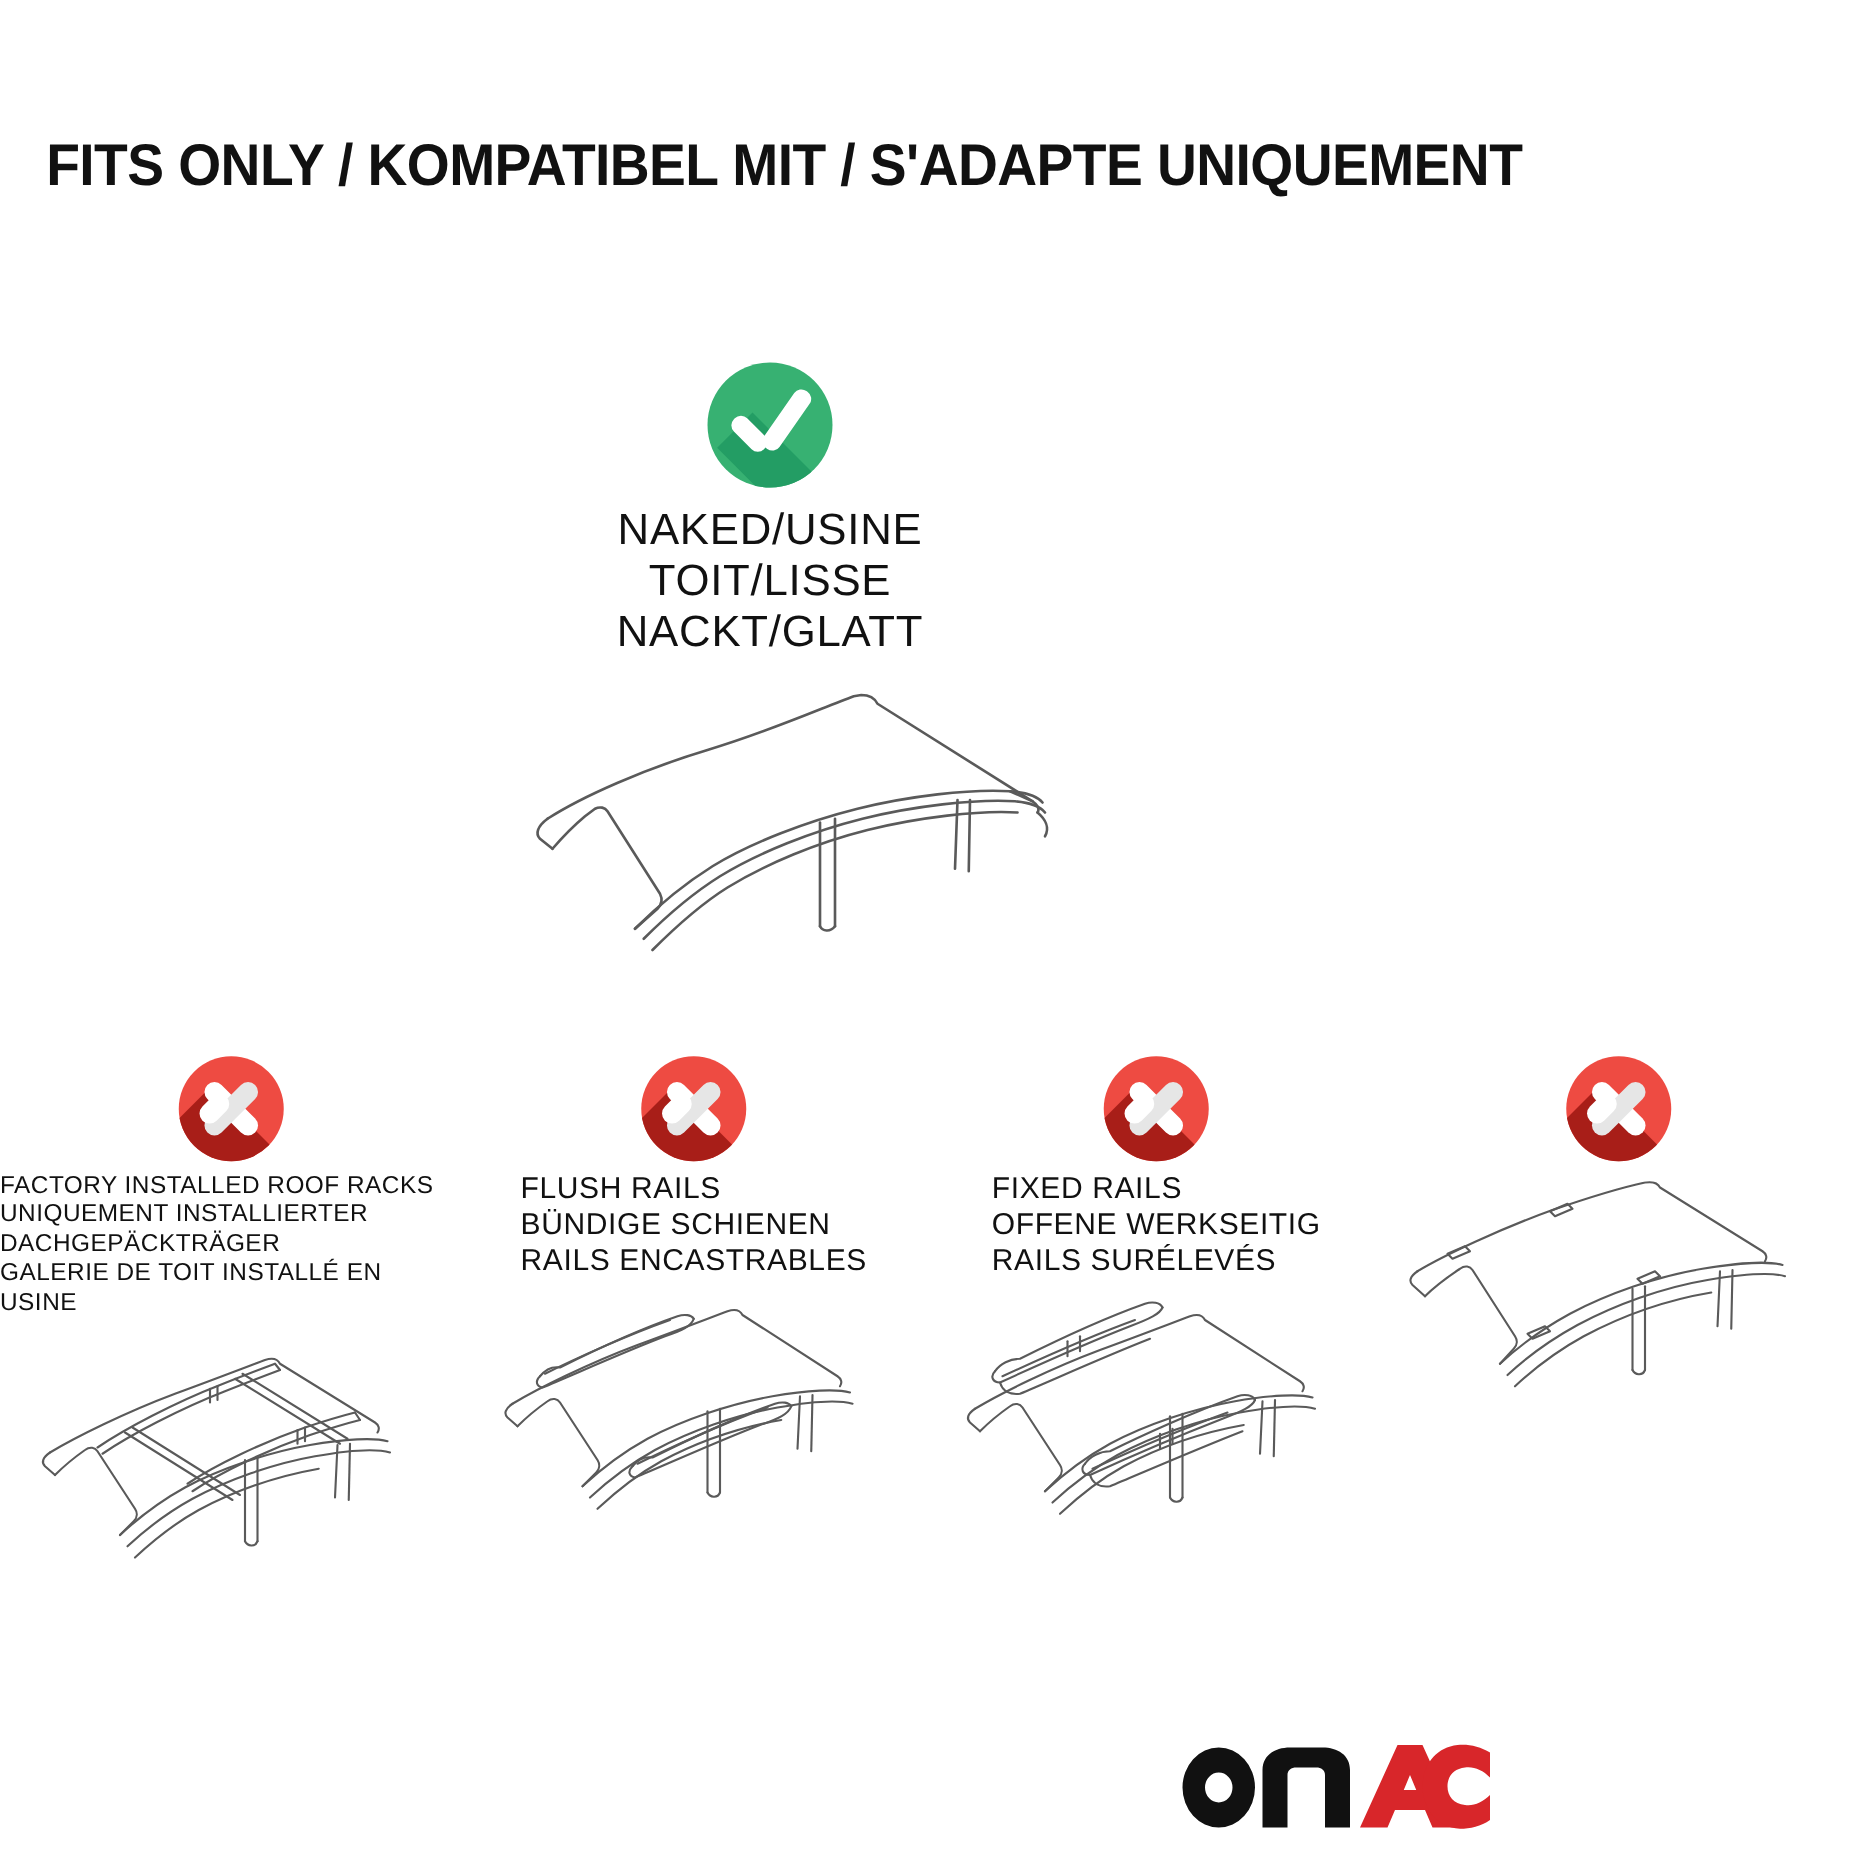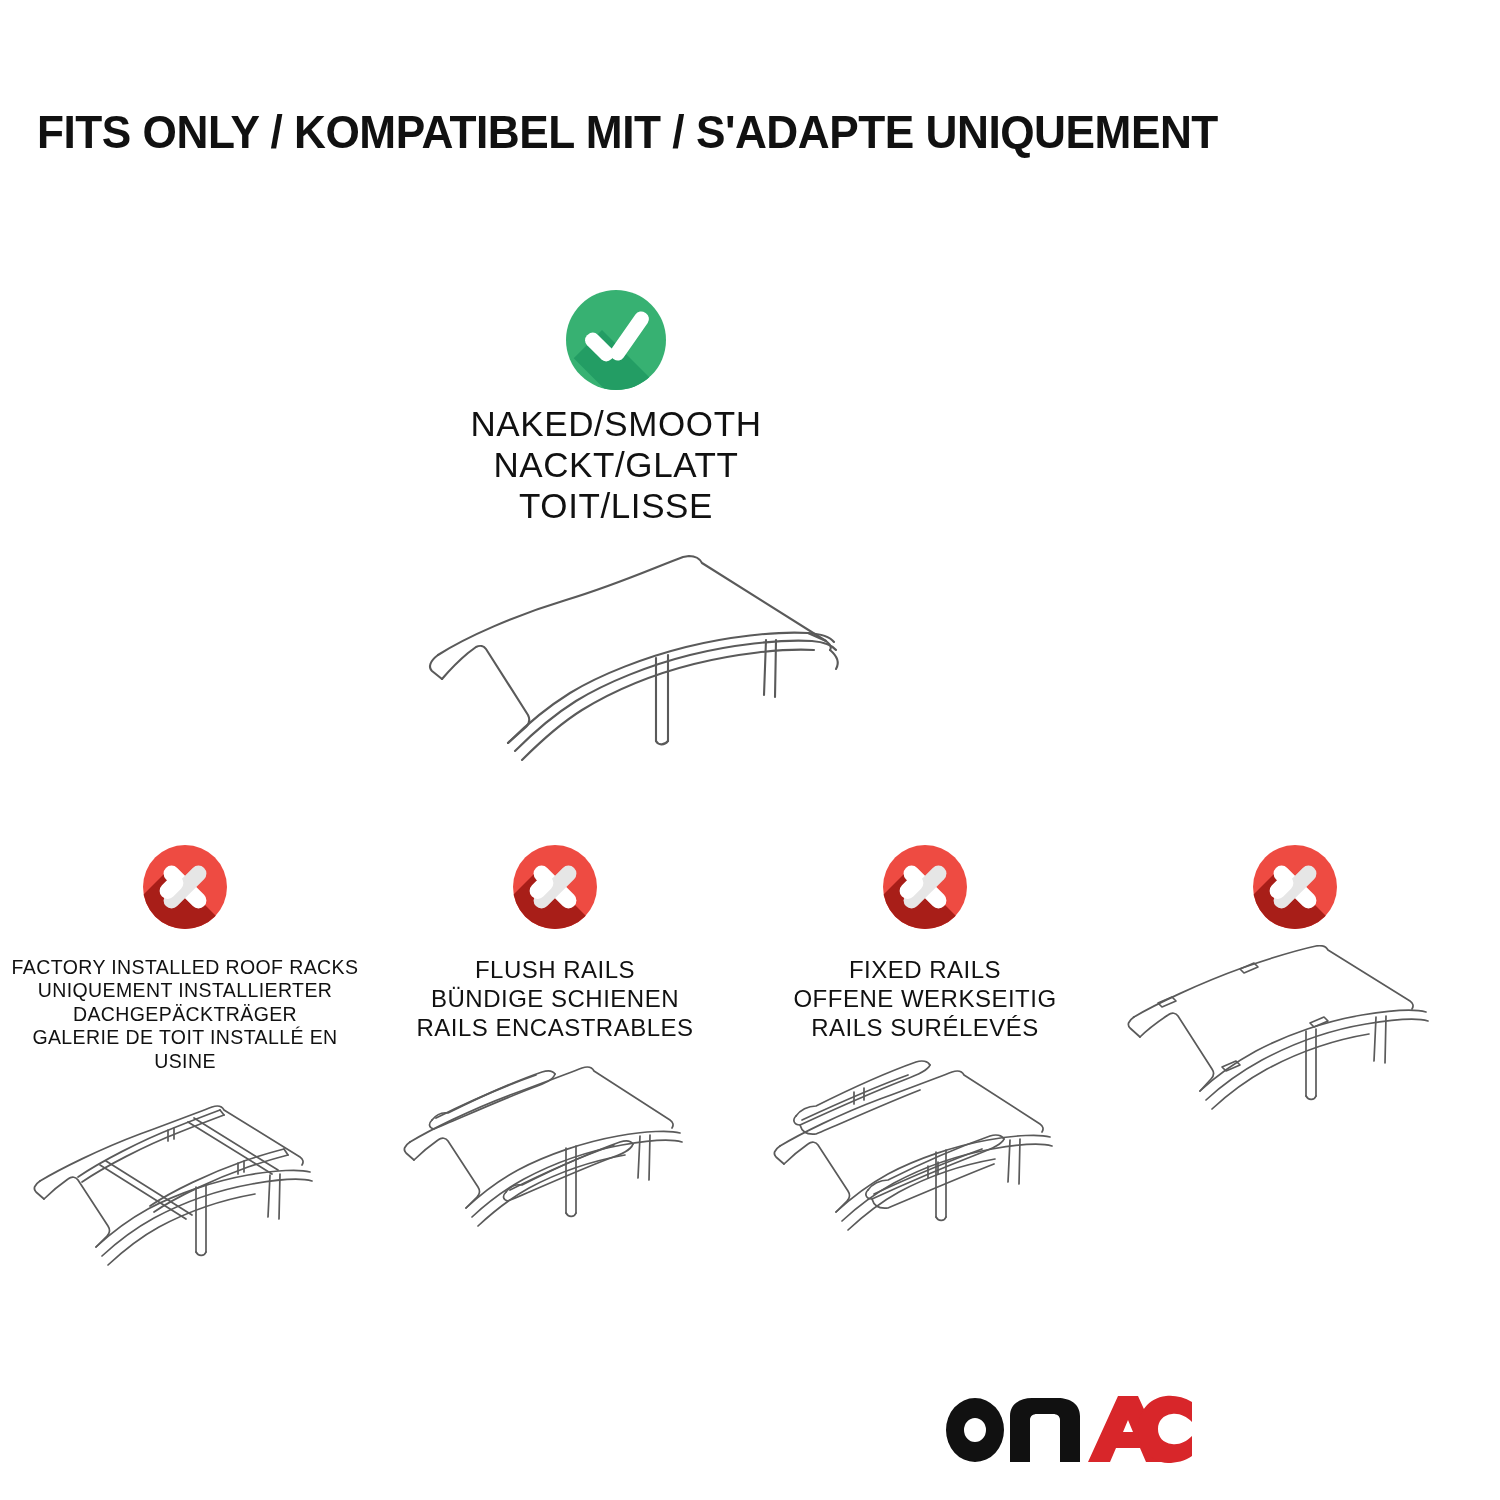--- a/index.html
+++ b/index.html
@@ -126,22 +126,21 @@
     margin-left:-27px;margin-top:-8px;
     border-radius:8px;
     background:#ffffff;
     display:block;
   }
   .badge.no .xmark i.r1{transform:rotate(45deg);}
   .badge.no .xmark i.r2{transform:rotate(-45deg);background:#e6e6e6;}
   .badge.no .xmark i.r3{transform:rotate(-45deg);width:27px;margin-left:-27px;background:#ffffff;}
 
   .col-label{
-    margin-top:27px;
-    text-align:center;
+    margin-top:8px;
     font-weight:300;
     color:#111;
     line-height:1.2;
     letter-spacing:0.5px;
   }
   .col-label.small{font-size:19.5px;letter-spacing:0.4px;}
   .col-label.reg{font-size:24px;}
 
   .col-art{margin-top:16px;}
 
@@ -166,23 +165,23 @@
 
     <div class="badge ok">
       <span class="shadow"></span>
       <span class="check">
         <i class="a"></i>
           <i class="b"></i>
       </span>
     </div>
 
     <div class="hero-label">
-      <div>NAKED/SMOOTH</div>
+      <div>NAKED/USINE</div>
+      <div>TOIT/LISSE</div>
       <div>NACKT/GLATT</div>
-      <div>TOIT/LISSE</div>
     </div>
 
     <div class="hero-art">
       <svg width="520" height="280" viewBox="0 0 520 280" fill="none" stroke="#5a5a5a" stroke-width="2.1" stroke-linecap="round" stroke-linejoin="round">
 
         <path d="M82 110 C 110 92, 160 70, 210 55 C 260 40, 300 22, 327 12 L 333 11 C 340 11, 344 14, 346 18
                  L 470 96 C 474 99, 476 102, 474 105"></path>
         <path d="M82 110 C 74 116, 72 122, 76 126 L 86 134"></path>
 
         <path d="M86 134 C 92 127, 100 118, 112 108 L 120 102 C 124 100, 128 101, 130 104

